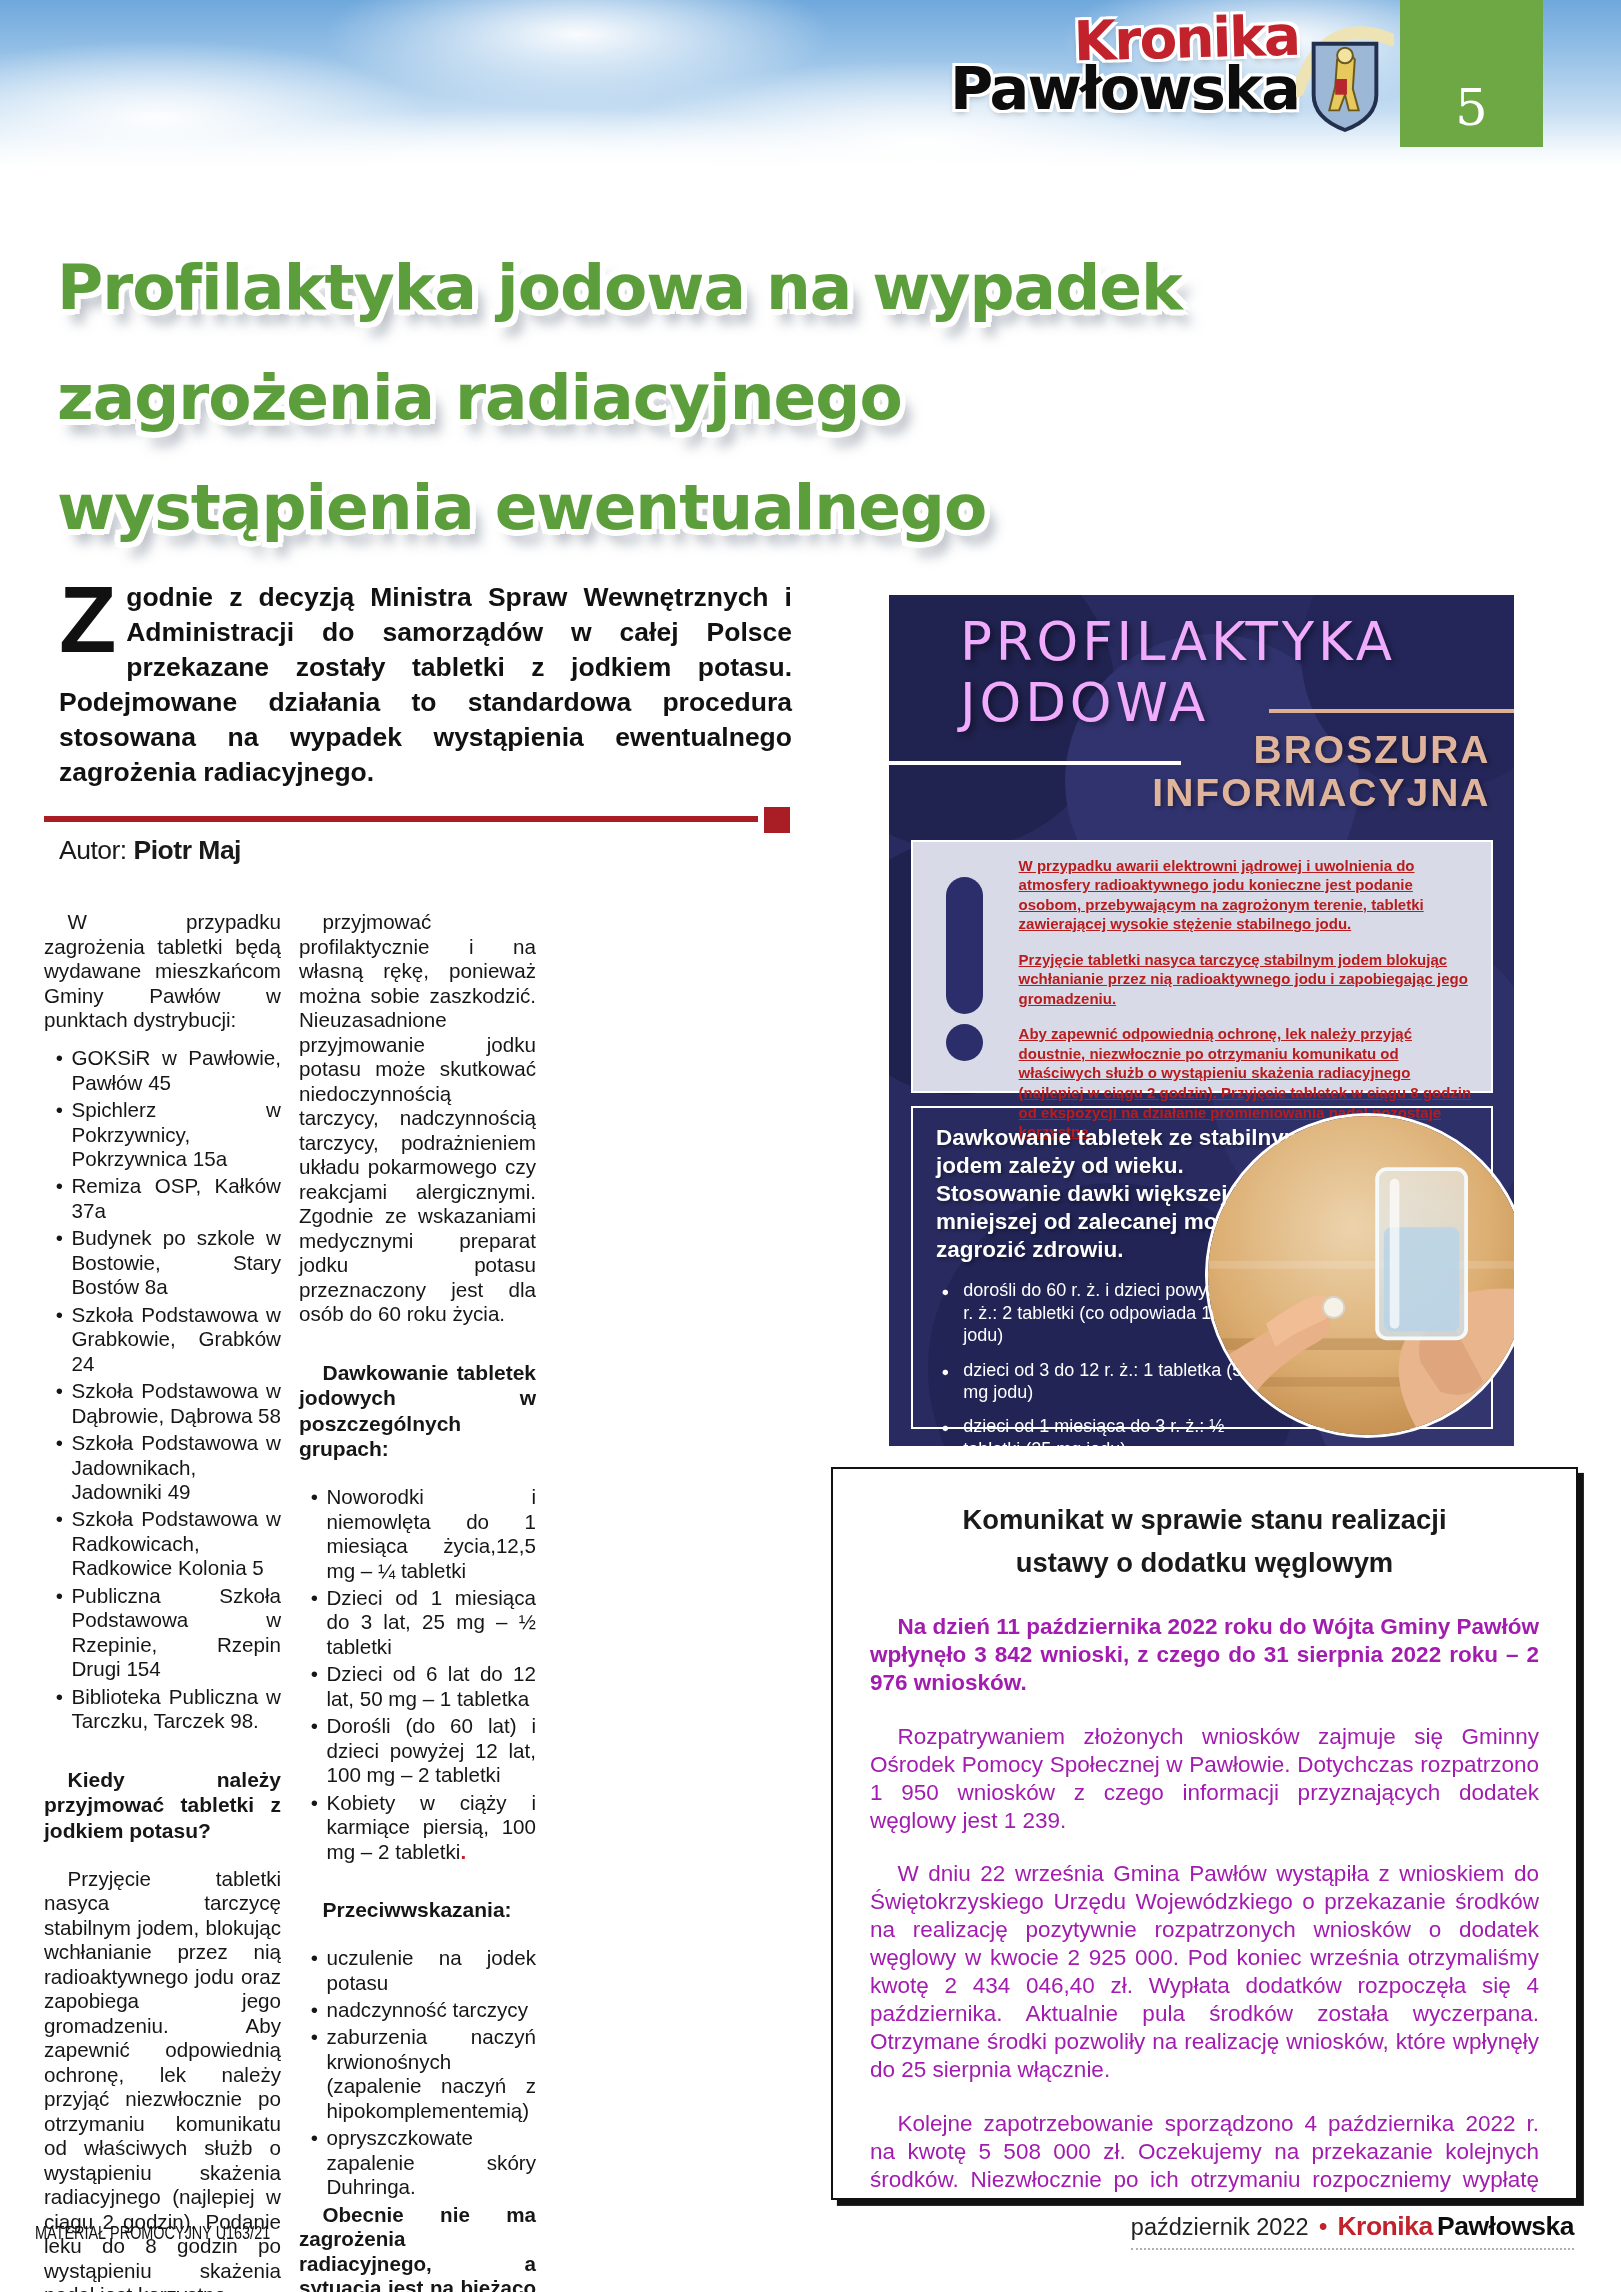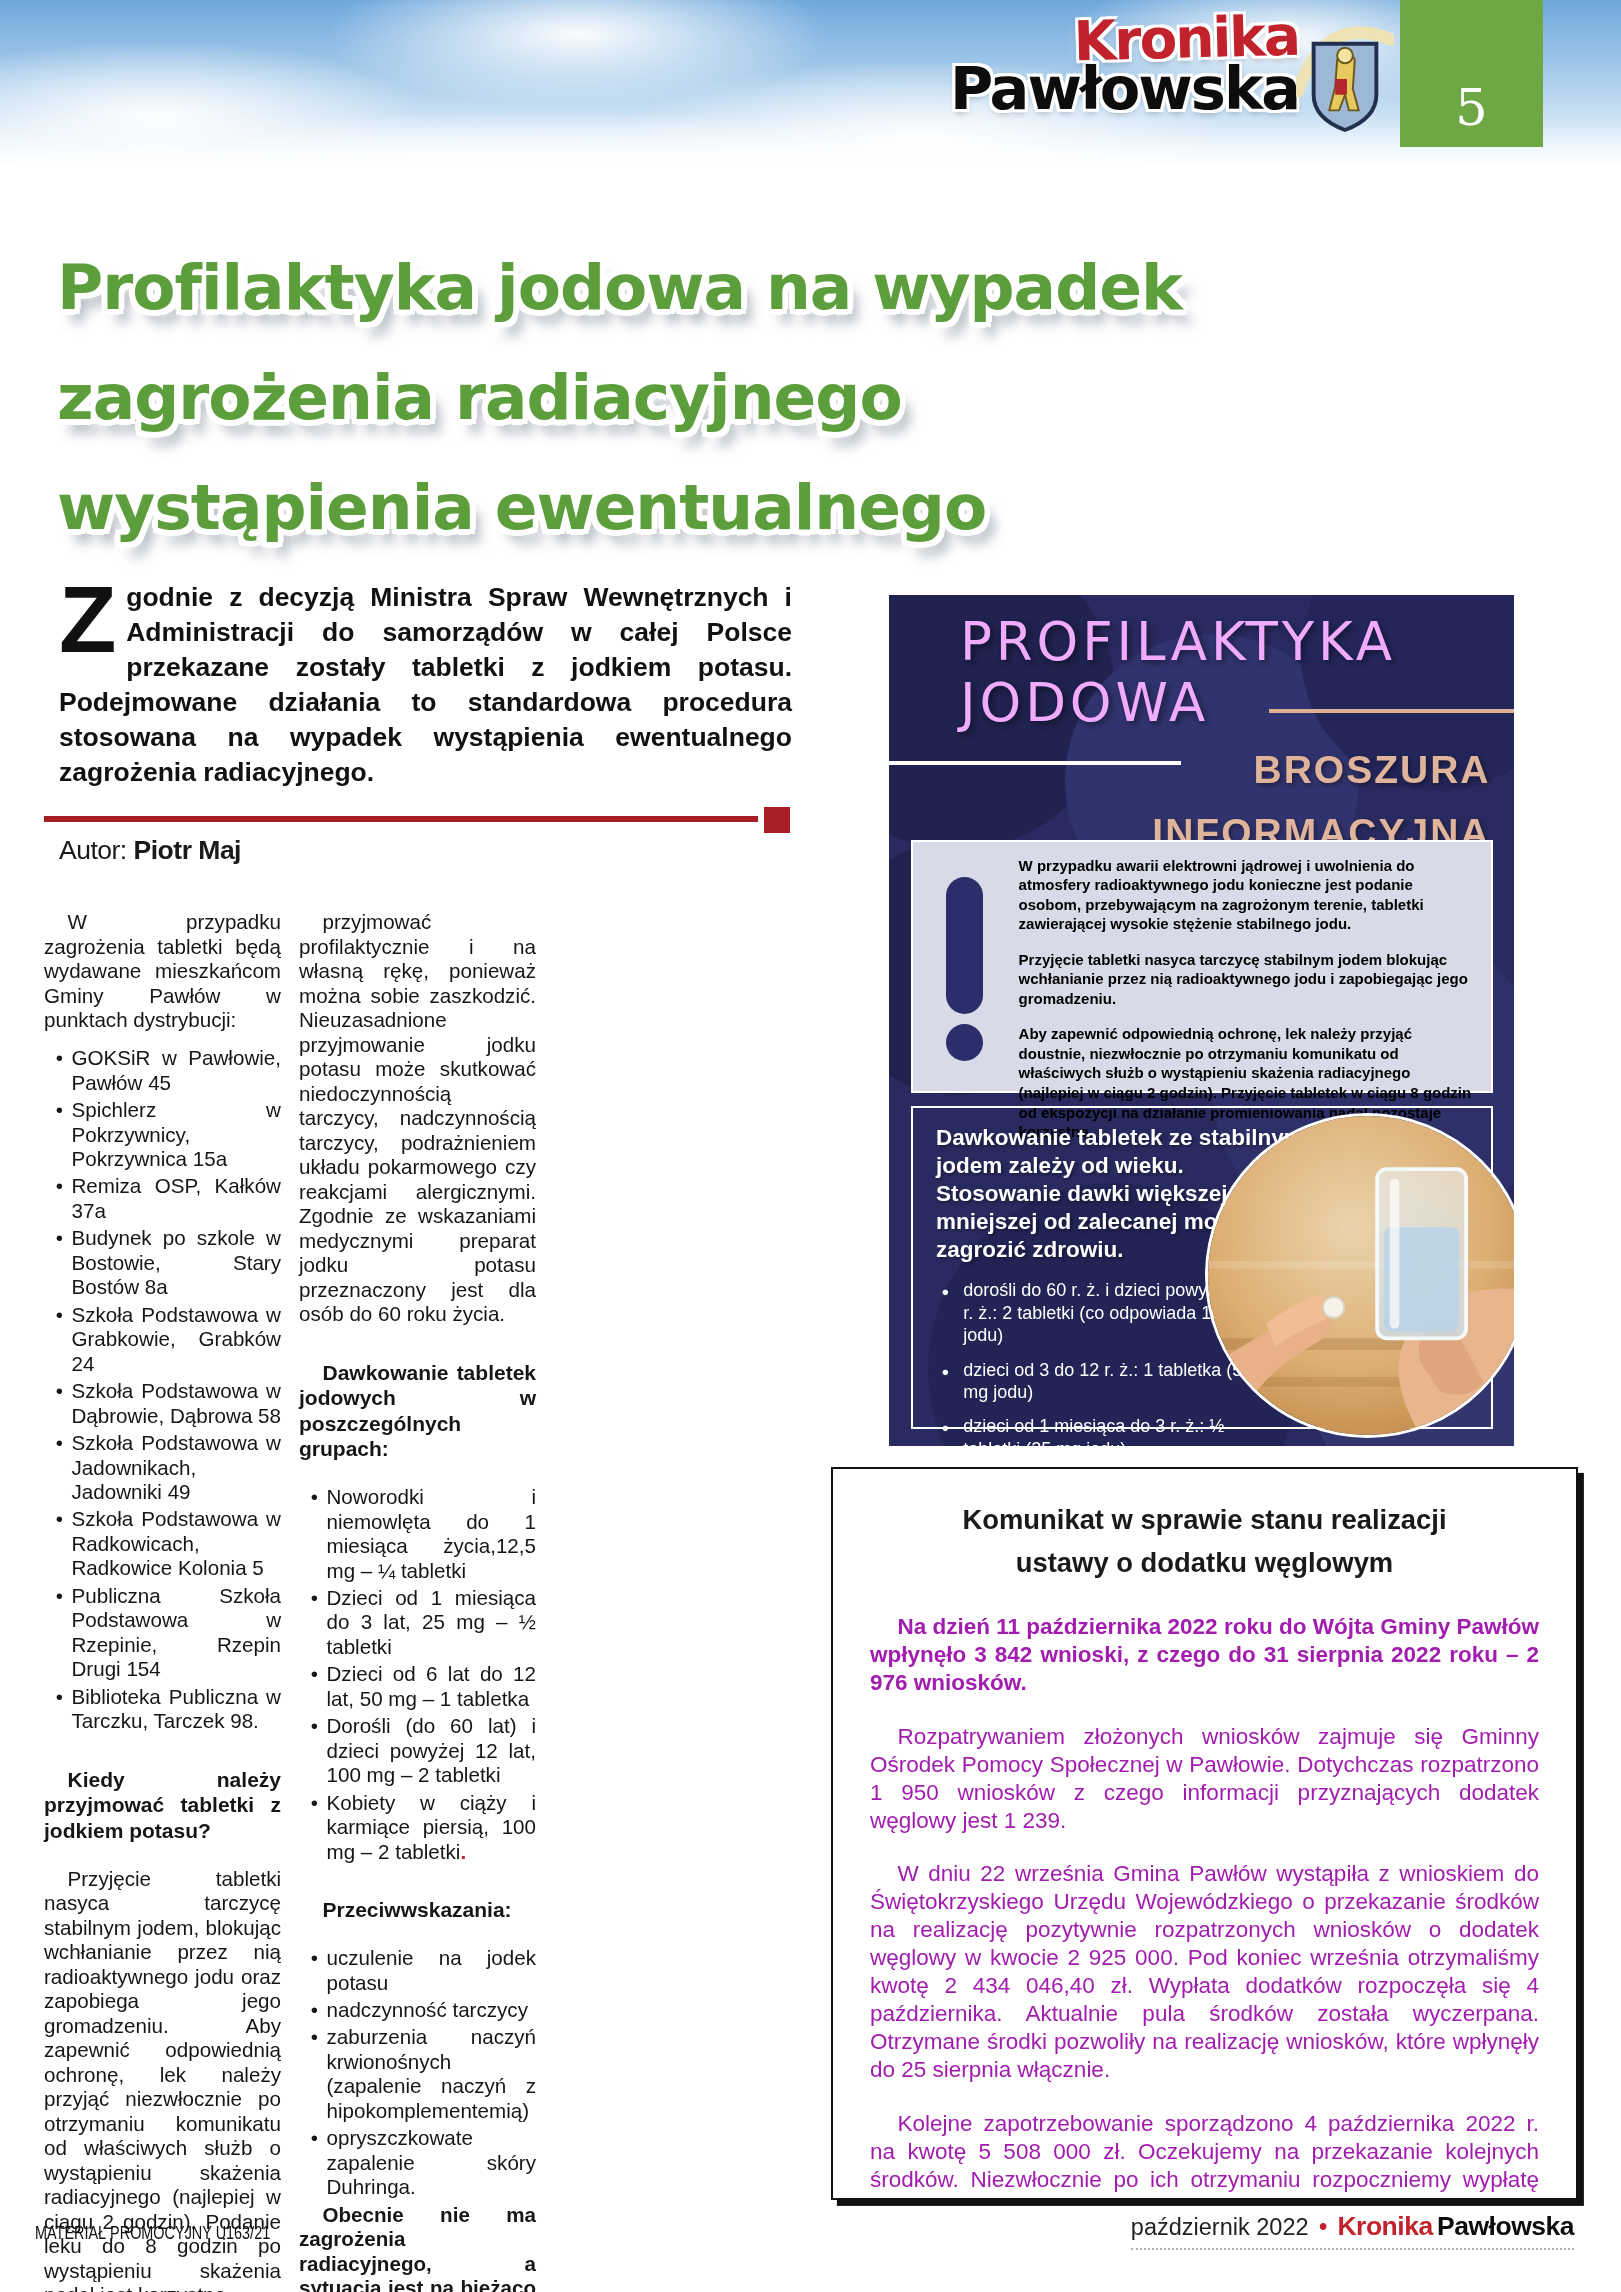--- a/index.html
+++ b/index.html
@@ -62,28 +62,28 @@
   
   .poster{position:absolute;left:889px;top:595px;width:625px;height:851px;background:#292b60;overflow:hidden;}
   .pill{position:absolute;border-radius:50%;}
   .poster-title{position:absolute;left:71px;top:15.7px;color:#f0abfc;font-family:"DejaVu Sans",sans-serif;
                 font-size:53px;line-height:61px;letter-spacing:3.9px;text-shadow:2.9px 2.9px 5.9px rgba(0,0,0,.45);z-index:2;}
   .poster-title span{display:block;}
   .line-white{position:absolute;left:0;top:166px;width:292px;height:3.9px;background:#ffffff;z-index:2;}
   .line-tan{position:absolute;left:380px;top:114px;width:245px;height:3.9px;background:#ddb094;z-index:2;}
   .poster-sub{position:absolute;right:23.5px;top:133px;text-align:right;color:#e0b49b;font-weight:bold;
               font-size:39px;line-height:43px;letter-spacing:2px;z-index:2;text-shadow:2px 2px 4.9px rgba(0,0,0,.4);}
-  .poster-sub span{display:block;margin-top:20px;}
+  .poster-sub span{display:block;}
   .alert-box{position:absolute;left:21.6px;top:245px;width:582px;height:253px;background:#d8dae7;
              border:2.9px solid #ffffff;box-sizing:border-box;z-index:2;}
   .excl{position:absolute;left:33px;top:35px;width:39px;height:182px;}
   .excl-bar{width:37px;height:137px;border-radius:18.6px;background:#2b2e6b;}
   .excl-dot{width:37px;height:37px;border-radius:50%;background:#2b2e6b;margin-top:9.8px;}
-  .alert-text{position:absolute;left:106px;top:13.7px;width:453px;color:#000000;font-weight:bold;
-              font-size:15px;line-height:19.6px;}
+  .alert-text{position:absolute;left:106px;top:13.7px;width:453px;color:#b91c1c;font-weight:bold;
+              font-size:15px;line-height:19.6px;text-decoration:underline;}
   .alert-text p{margin:0 0 15.7px 0;}
   .dose-box{position:absolute;left:21.6px;top:511px;width:582px;height:323px;border:2px solid #ffffff;
             box-sizing:border-box;z-index:2;}
   .dose-head{padding:15.7px 9.8px 7.8px 23.5px;width:431px;color:#ffffff;font-weight:bold;font-size:22.5px;line-height:28px;
              text-shadow:2px 2px 3.9px rgba(0,0,0,.4);box-sizing:border-box;}
   .dose-head span{display:block;}
   .dose-list{list-style:none;margin:7.8px 0 0 0;padding:0 0 0 29px;width:323px;color:#ffffff;
              font-size:18px;line-height:22.5px;}
   .dose-list li{position:relative;padding-left:21.6px;margin-bottom:11.8px;}
   .dose-list li::before{content:"●";position:absolute;left:0;top:2px;font-size:12.7px;}

